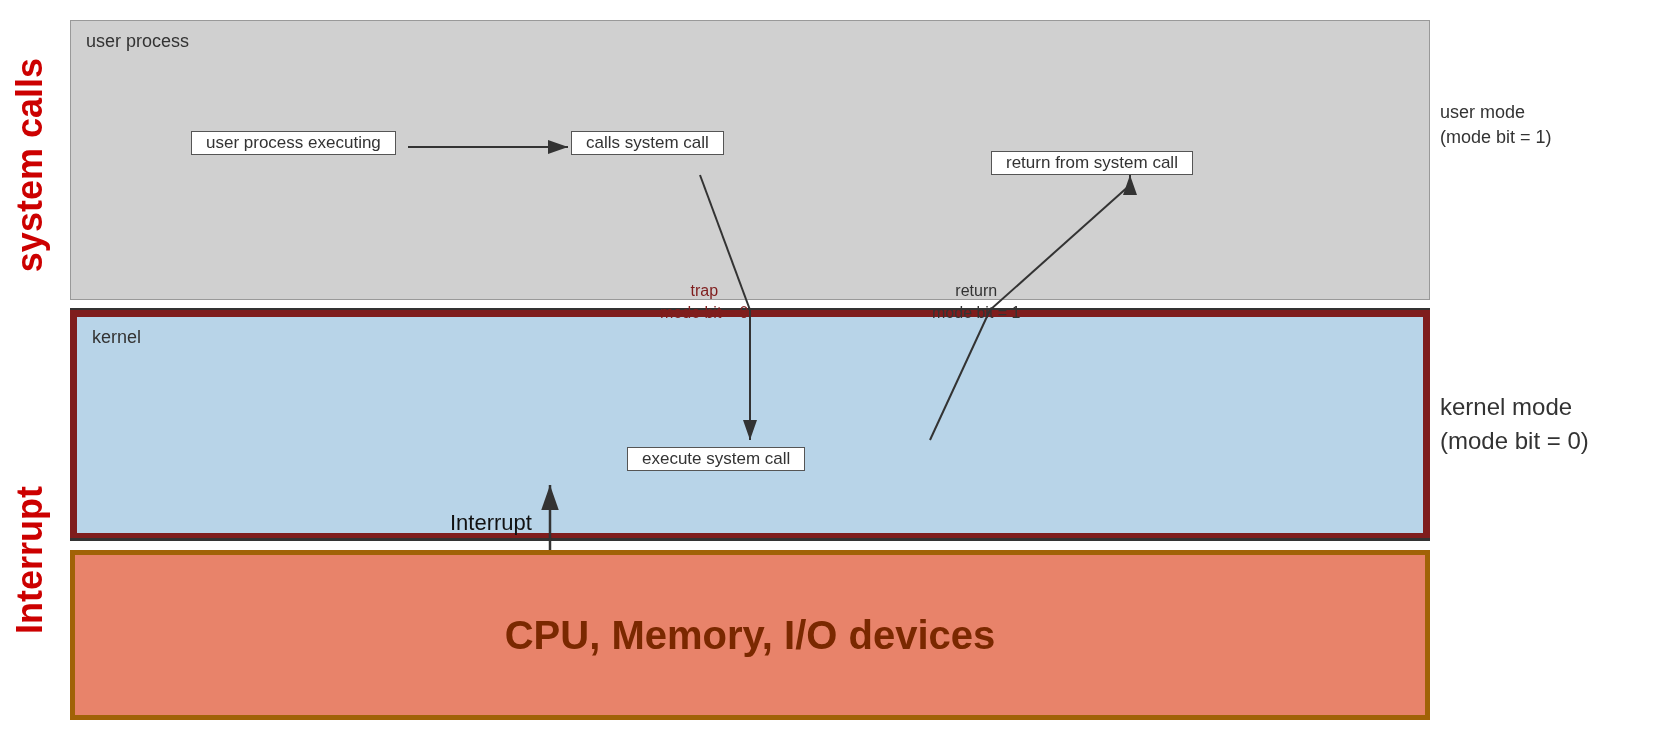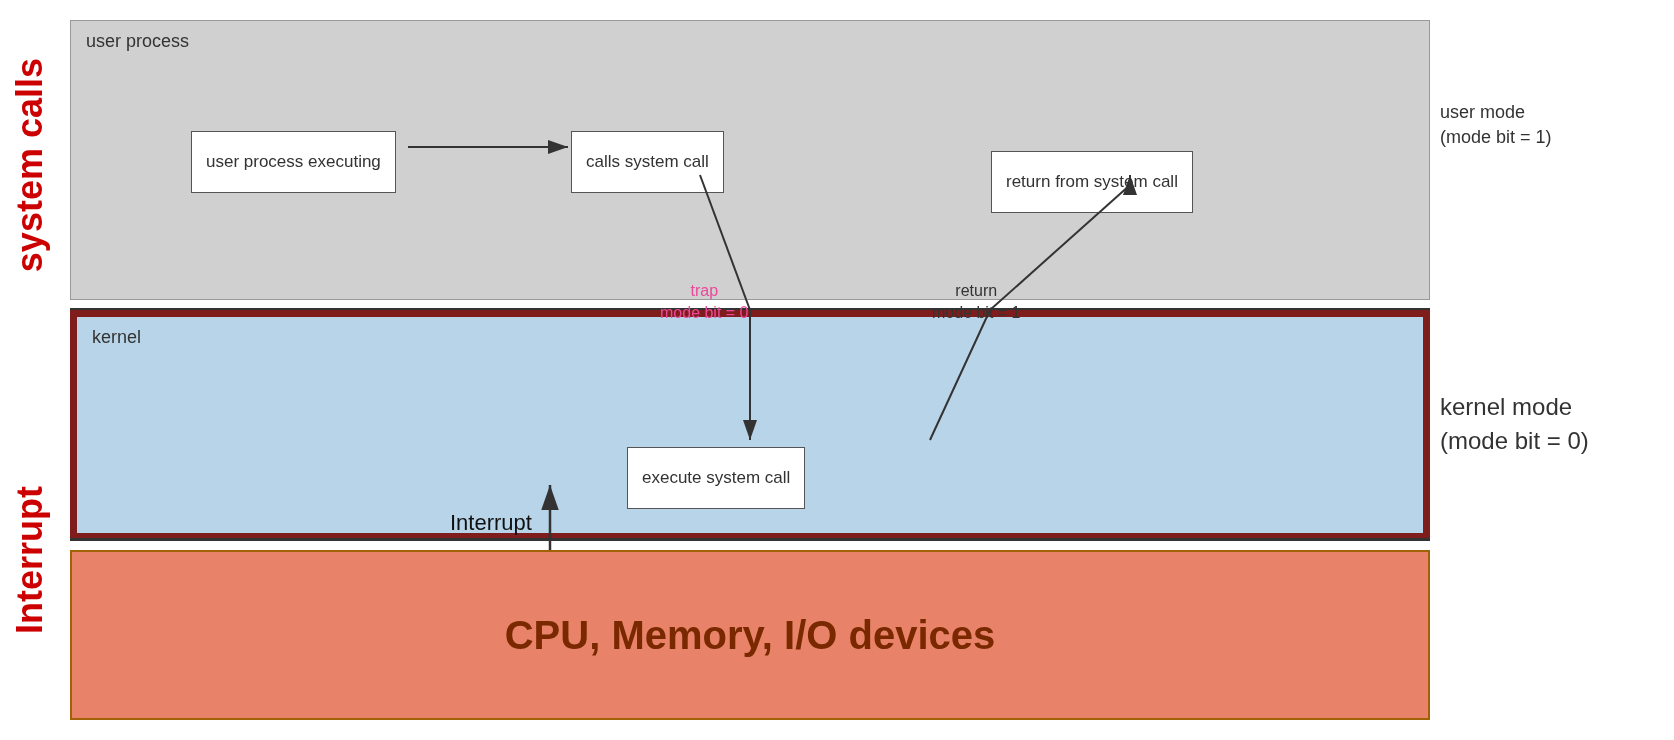--- a/index.html
+++ b/index.html
@@ -108,21 +108,21 @@
       font-size: 24px;
       color: #333;
       line-height: 1.4;
     }
 
     
     .box {
       position: absolute;
       background: #ffffff;
       border: 1px solid #555;
-      padding: 20px 14px;
+      padding: 1px 14px;
       font-size: 17px;
       color: #333;
       white-space: nowrap;
     }
 
     .box-executing {
       left: 120px;
       top: 110px;
     }
 
@@ -184,21 +184,21 @@
     }
 
     
     .hardware-box {
       position: absolute;
       left: 0;
       top: 530px;
       width: 1360px;
       height: 170px;
       background: #e8836a;
-      border: 2px solid #a16207;
+      border: 5px solid #a16207;
       display: flex;
       align-items: center;
       justify-content: center;
     }
 
     .hardware-label {
       font-size: 40px;
       font-weight: bold;
       color: #7a2800;
     }
@@ -222,21 +222,21 @@
       color: #111;
       font-weight: normal;
     }
 
     
     .trap-label {
       position: absolute;
       left: 590px;
       top: 260px;
       font-size: 16px;
-      color: #ec4899;
+      color: #7f1d1d;
       text-align: center;
       line-height: 1.4;
     }
 
     
     .return-label {
       position: absolute;
       left: 830px;
       top: 260px;
       font-size: 16px;

